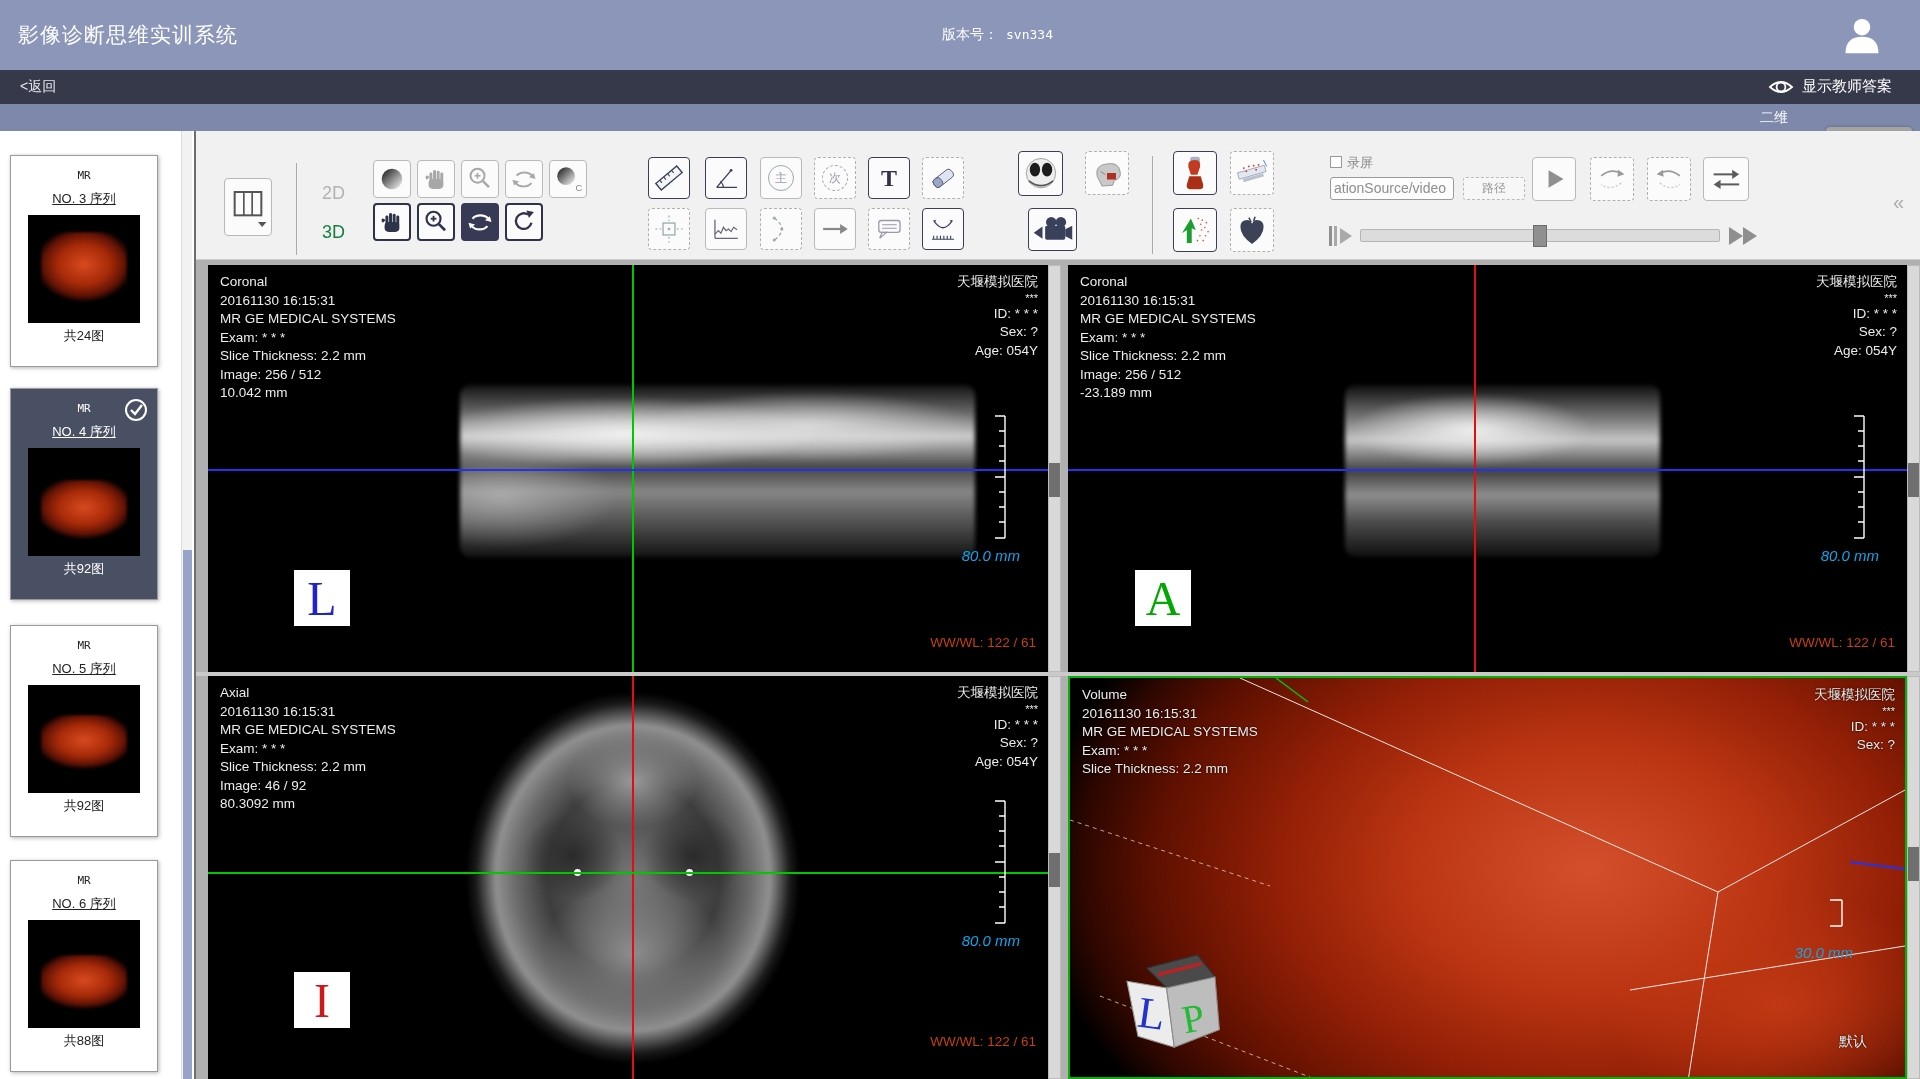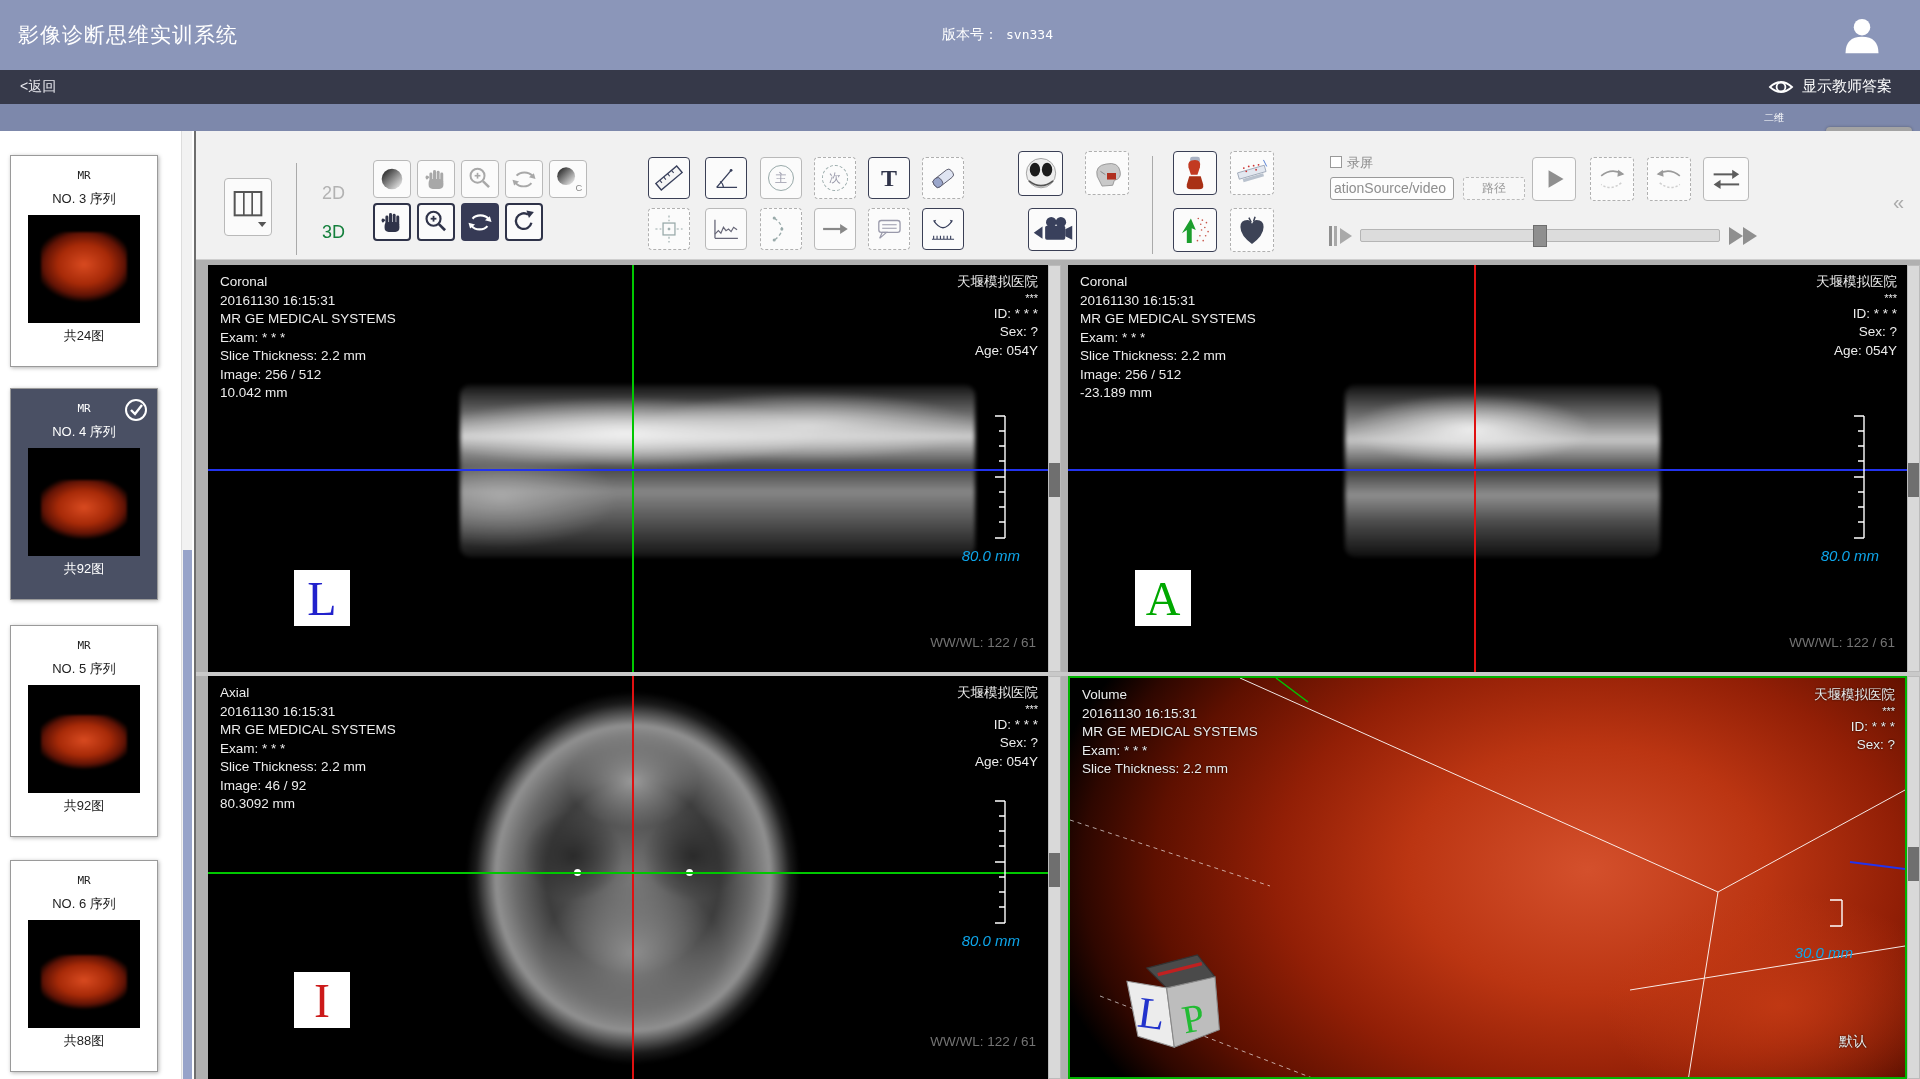--- a/index.html
+++ b/index.html
@@ -12,21 +12,21 @@
   .header .title { position:absolute; left:18px; top:21px; color:#fff; font-size:21px; letter-spacing:1px; }
   .header .version { position:absolute; left:942px; top:26px; color:#fff; font-size:14px; }
   .header .version .val { font-family:"DejaVu Sans Mono",monospace; font-size:13px; margin-left:8px; }
   .user-btn { position:absolute; right:36px; top:12px; width:44px; height:44px; cursor:pointer; }
 
   .navbar { position:absolute; left:0; top:70px; width:1920px; height:49px; background:#363949; }
   .navbar .back { position:absolute; left:20px; top:8px; color:#e8e8ee; font-size:14px; cursor:pointer; }
   .navbar .show-answer { position:absolute; right:28px; top:7px; color:#fff; font-size:15px; cursor:pointer; display:flex; align-items:center; gap:8px; }
 
   .tabstrip { position:absolute; left:0; top:104px; width:1920px; height:27px; background:#7d88ab; }
-  .tab { position:absolute; top:0; height:27px; line-height:27px; text-align:center; font-size:10px; cursor:pointer; }
+  .tab { position:absolute; top:0; height:27px; line-height:27px; text-align:center; font-size:14px; cursor:pointer; }
   .tab-2d { right:110px; width:72px; color:#fff; }
   .tab-3d { right:8px; width:86px; background:#a3a3a3; color:#333; border-radius:4px 4px 0 0; box-shadow:0 0 3px rgba(0,0,0,.3);margin-top:23px; }
 
   
   .toolbar { position:absolute; left:0; top:131px; width:1920px; height:129px; background:#f1f1f1; border-bottom:1px solid #cfcfcf; }
   .tsep { position:absolute; width:1px; background:#aaa; }
   .tbtn { position:absolute; background:#fbfbfb; border:1px solid #b9b9b9; border-radius:4px; display:flex; align-items:center; justify-content:center; cursor:pointer; }
   .tbtn.dark { border:2px solid #2f3349; }
   .tbtn.sel { background:#363a55; border-color:#363a55; }
   .tbtn.dashed { border-style:dashed; border-color:#b0b0b0; }
@@ -41,21 +41,21 @@
   .path-btn { position:absolute; left:1463px; top:46px; width:62px; height:23px; border:1px dashed #bbb; border-radius:3px; background:#f7f7f7; color:#9a9a9a; font-size:12px; text-align:center; line-height:21px; cursor:pointer; }
   .tslider-track { position:absolute; left:1360px; top:98px; width:360px; height:13px; background:#dcdcdc; border:1px solid #b5b5b5; border-radius:2px; cursor:pointer; }
   .tslider-thumb { position:absolute; left:172px; top:-5px; width:14px; height:22px; background:#8f8f8f; border:1px solid #6e6e6e; cursor:grab; }
   .collapse { position:absolute; left:1893px; top:60px; color:#aaa; font-size:20px; cursor:pointer; }
 
   
   .sidebar { position:absolute; left:0; top:131px; width:196px; height:948px; background:#fff; border-right:2px solid #6e6e6e; }
   .series-card { position:absolute; left:10px; width:148px; height:212px; background:#fff; border:1px solid #9a9a9a; box-shadow:1px 1px 4px rgba(0,0,0,.3); text-align:center; cursor:pointer; color:#222; }
   .series-card.selected { background:#4a5064; color:#fff; }
   .series-card .mod { margin-top:13px; font-family:"DejaVu Sans Mono",monospace; font-size:11px; }
-  .series-card .nm { margin-top:8px; font-size:13px; }
+  .series-card .nm { margin-top:8px; font-size:13px;text-decoration:underline; }
   .series-card .thumb { width:112px; height:108px; background:#000; margin:7px auto 4px auto; position:relative; overflow:hidden; }
   .series-card .blob { position:absolute; left:12%; right:12%; top:20%; bottom:22%; border-radius:28%;
       background:radial-gradient(60% 55% at 50% 45%, #d84a20 0%, #a72a08 50%, #611305 78%, rgba(30,5,0,0) 96%); filter:blur(1px); }
   .series-card .cnt { font-size:13px; }
   .check-badge { position:absolute; right:9px; top:9px; width:24px; height:24px; }
   .side-scroll { position:absolute; left:181px; top:0; width:11px; height:948px; background:#f2f2f2; border-left:1px solid #ddd; }
   .side-scroll .sthumb { position:absolute; left:1px; width:9px; top:419px; height:529px; background:#97a3c9; cursor:grab; }
 
   
   .main { position:absolute; left:196px; top:260px; width:1724px; height:819px; background:#b0b0b0; }
@@ -63,21 +63,21 @@
   .vp-sag { left:12px; top:5px;  width:840px; height:407px; }
   .vp-cor { left:872px; top:5px; width:839px; height:407px; }
   .vp-axi { left:12px; top:416px; width:840px; height:403px; }
   .vp-vol { left:872px; top:416px; width:839px; height:403px; border:2px solid #00b400; }
   .slice-strip { position:absolute; width:13px; background:#d9d9d9; border:1px solid #bbb; cursor:pointer; }
   .slice-thumb { position:absolute; left:0; width:11px; height:34px; background:#6f6f6f; cursor:grab; }
 
   .ol-left { position:absolute; left:12px; top:8px; color:#ececec; font-size:13.5px; line-height:18.5px; text-shadow:0 0 2px #000; pointer-events:none; }
   .ol-right { position:absolute; right:10px; top:8px; color:#ececec; font-size:13.5px; line-height:18.5px; text-align:right; text-shadow:0 0 2px #000; pointer-events:none; }
   .ol-right .stars { font-size:11px; line-height:13px; }
-  .wwwl { position:absolute; right:12px; color:#737373; font-size:13.5px; text-shadow:0 0 2px #000; pointer-events:none; }
+  .wwwl { position:absolute; right:12px; color:#c2410c; font-size:13.5px; text-shadow:0 0 2px #000; pointer-events:none; }
   .scale-lbl { position:absolute; color:#0ea5e9; font-size:15px; font-style:italic; pointer-events:none; }
   .ruler { position:absolute; pointer-events:none; }
   .orient-box { position:absolute; width:56px; height:56px; background:#fff; display:flex; align-items:center; justify-content:center;
       font-family:"Liberation Serif",serif; font-size:48px; pointer-events:none; }
 
   .xline { position:absolute; pointer-events:auto; cursor:move; }
   .v-line { width:1.6px; top:0; bottom:0; }
   .h-line { height:1.6px; left:0; right:0; }
 
   

